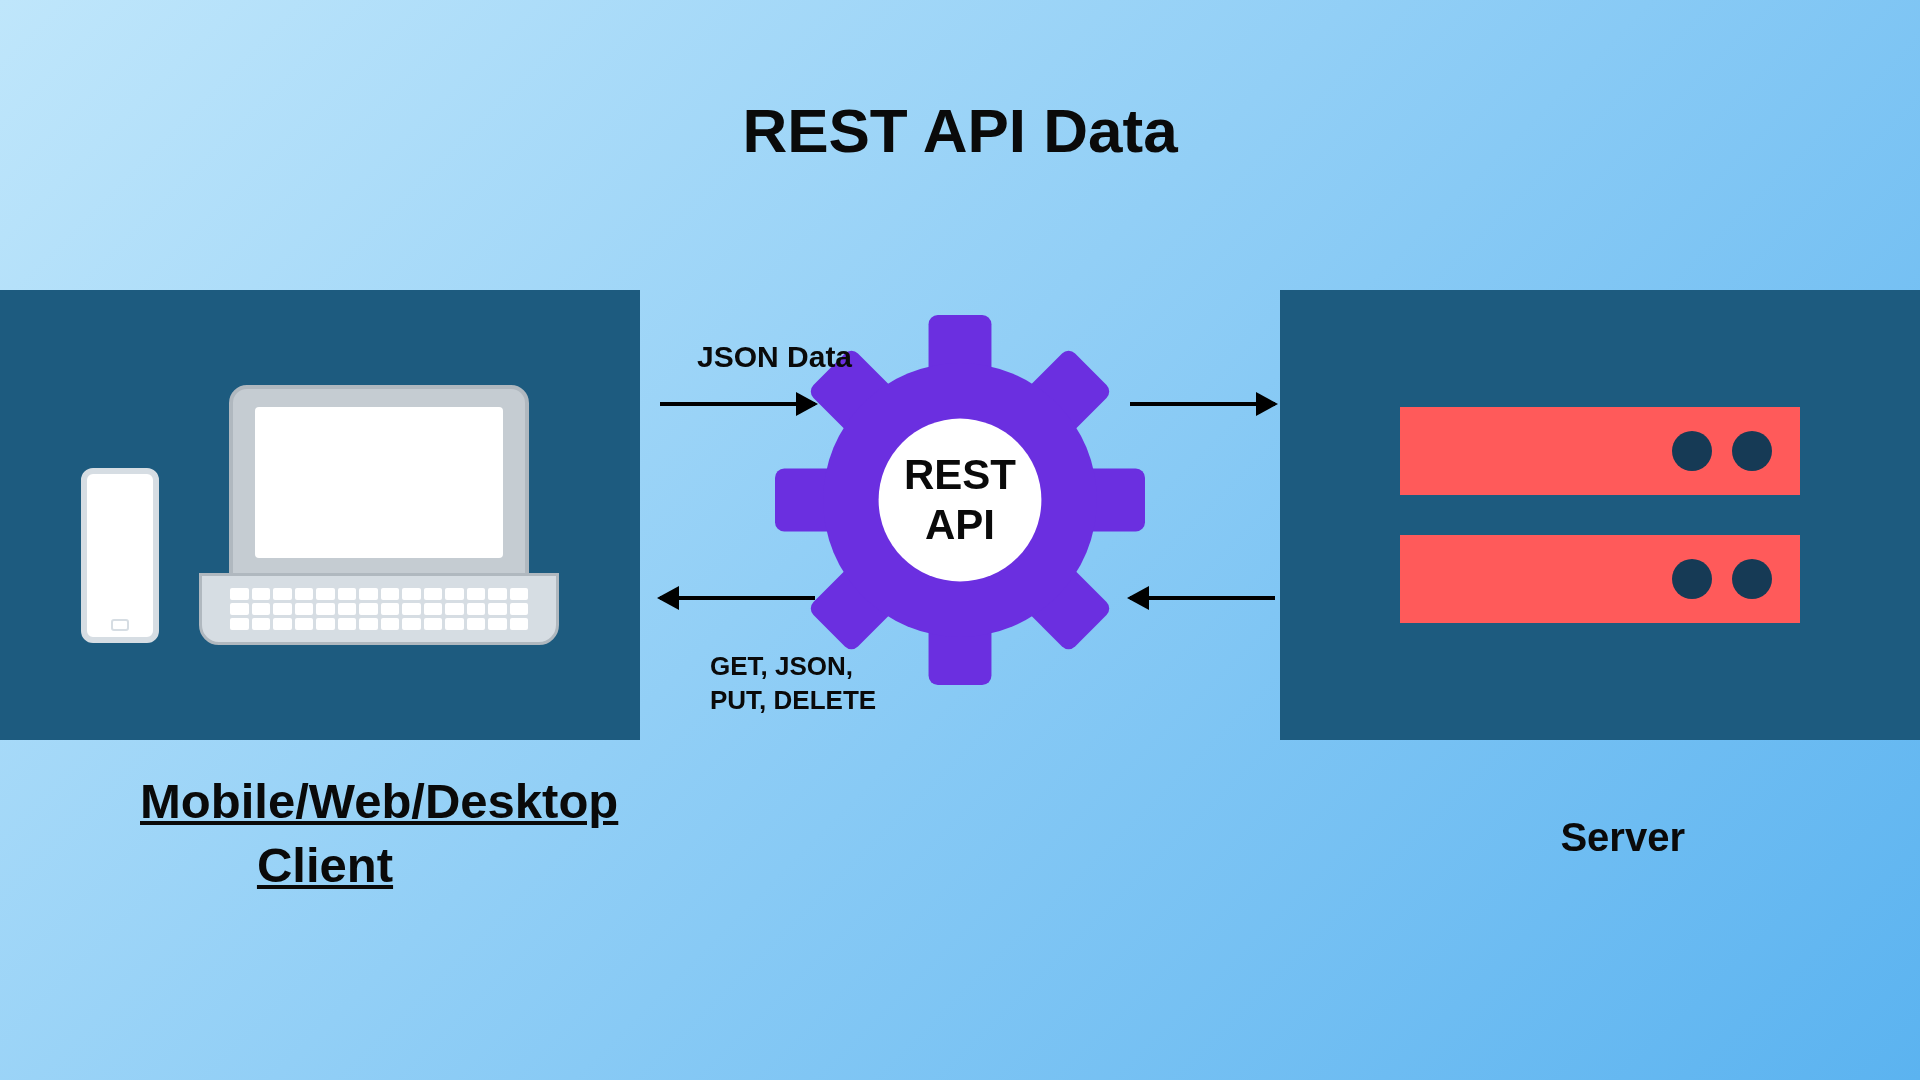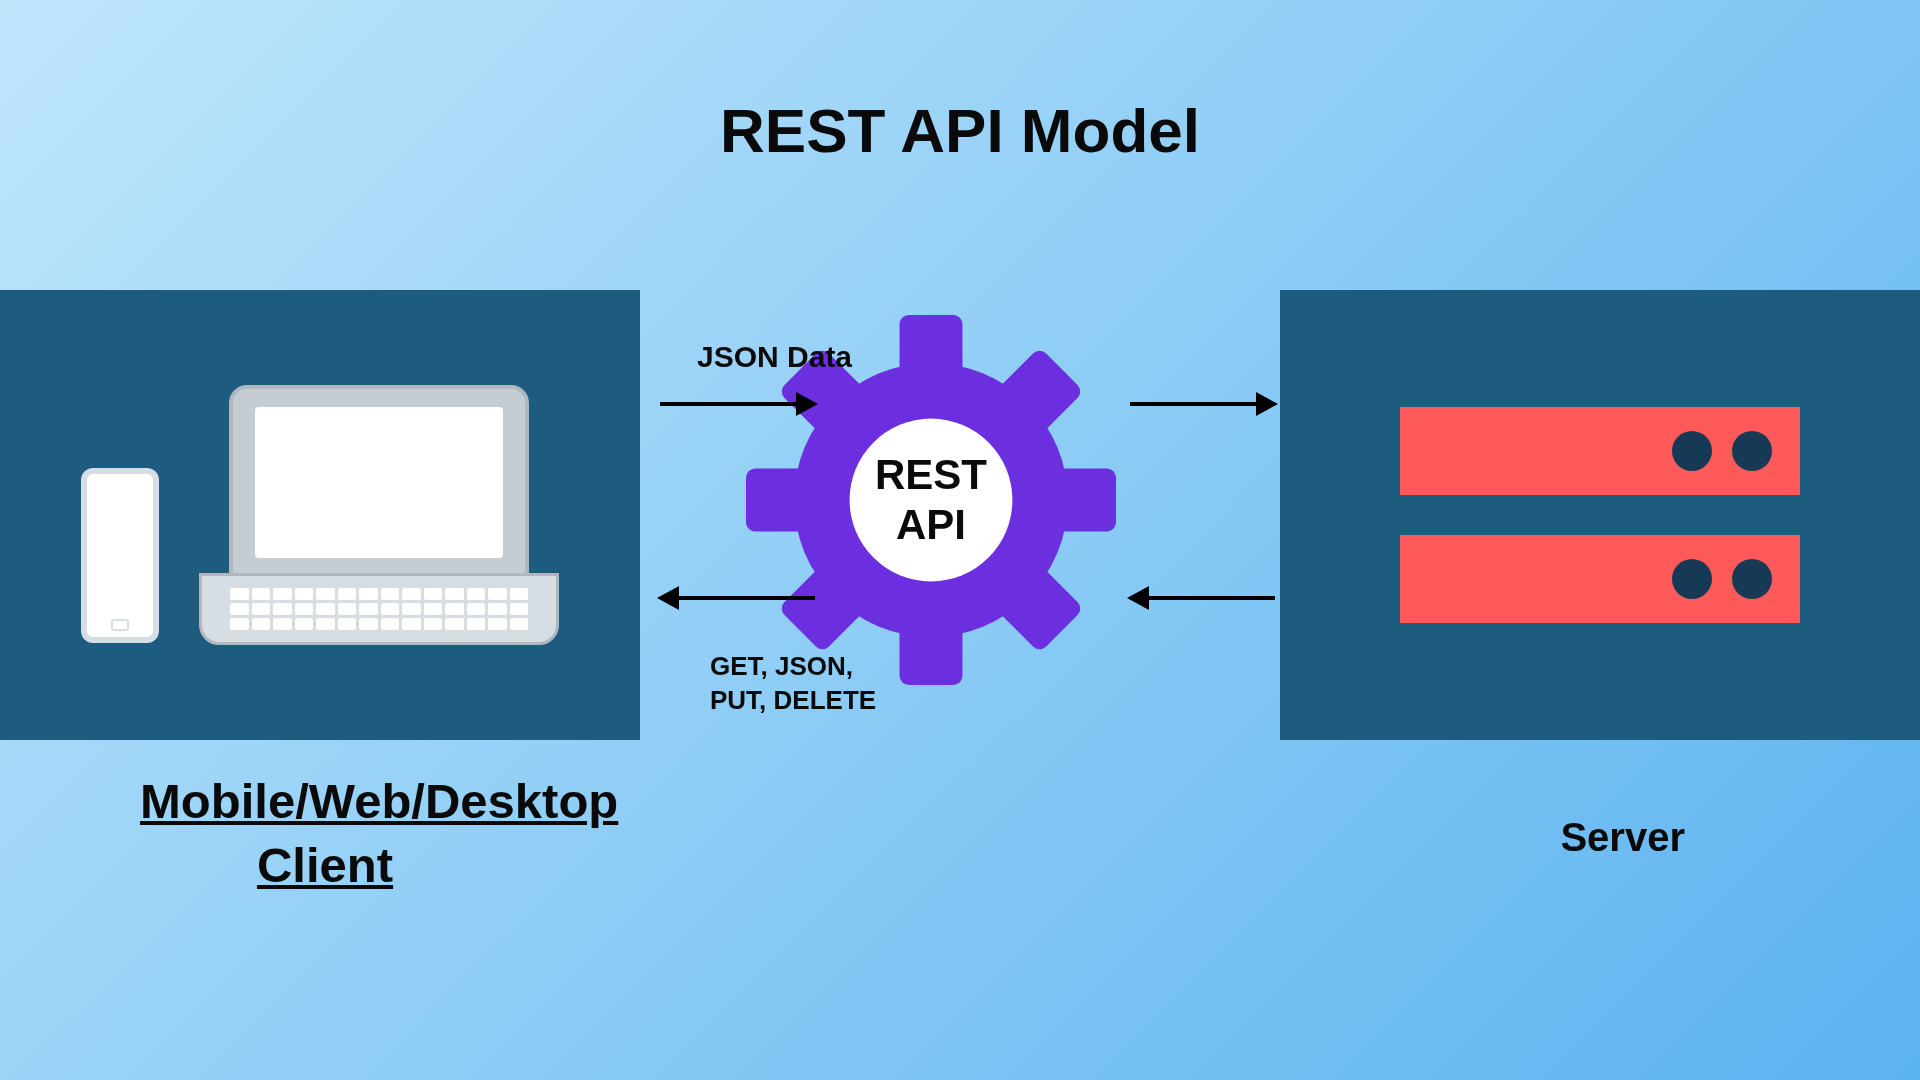--- a/index.html
+++ b/index.html
@@ -147,21 +147,21 @@
     position: absolute;
     top: 815px;
     right: 235px;
     font-size: 40px;
     font-weight: 900;
     color: #0a0a0a;
   }
   
   .gear-wrap {
     position: absolute;
-    left: 746px;
+    left: 775px;
     top: 315px;
     width: 370px;
     height: 370px;
   }
   .gear-label {
     position: absolute;
     left: 50%;
     top: 50%;
     transform: translate(-50%, -50%);
     font-size: 42px;
@@ -211,21 +211,21 @@
     width: 200px;
     font-size: 26px;
     font-weight: 900;
     color: #0a0a0a;
     line-height: 1.3;
   }
 </style>
 </head>
 <body>
 
-<div class="title">REST API Model</div>
+<div class="title">REST API Data</div>
 
 <div class="client-panel">
   <div class="phone"></div>
   <div class="laptop">
     <div class="laptop-screen"></div>
     <div class="laptop-base">
       <div class="keyboard">
         <span></span>
           <span></span>
           <span></span>

